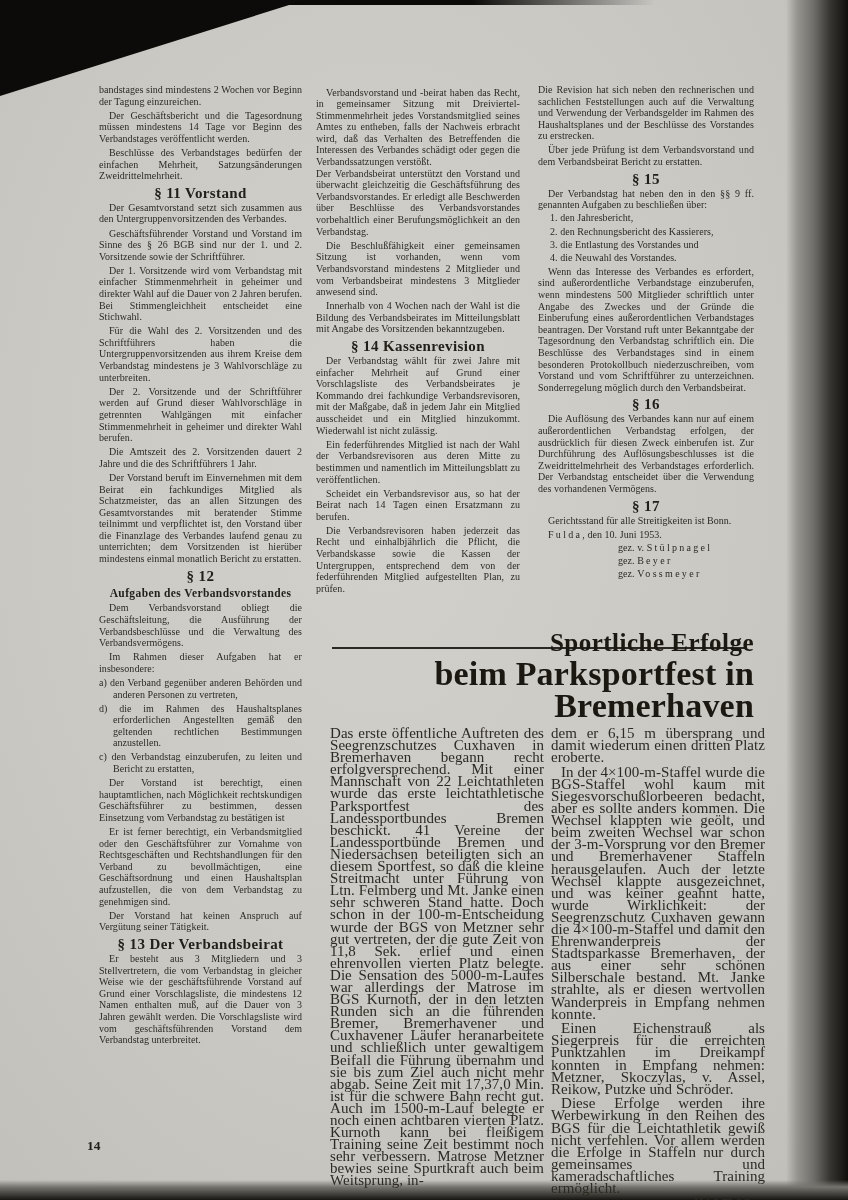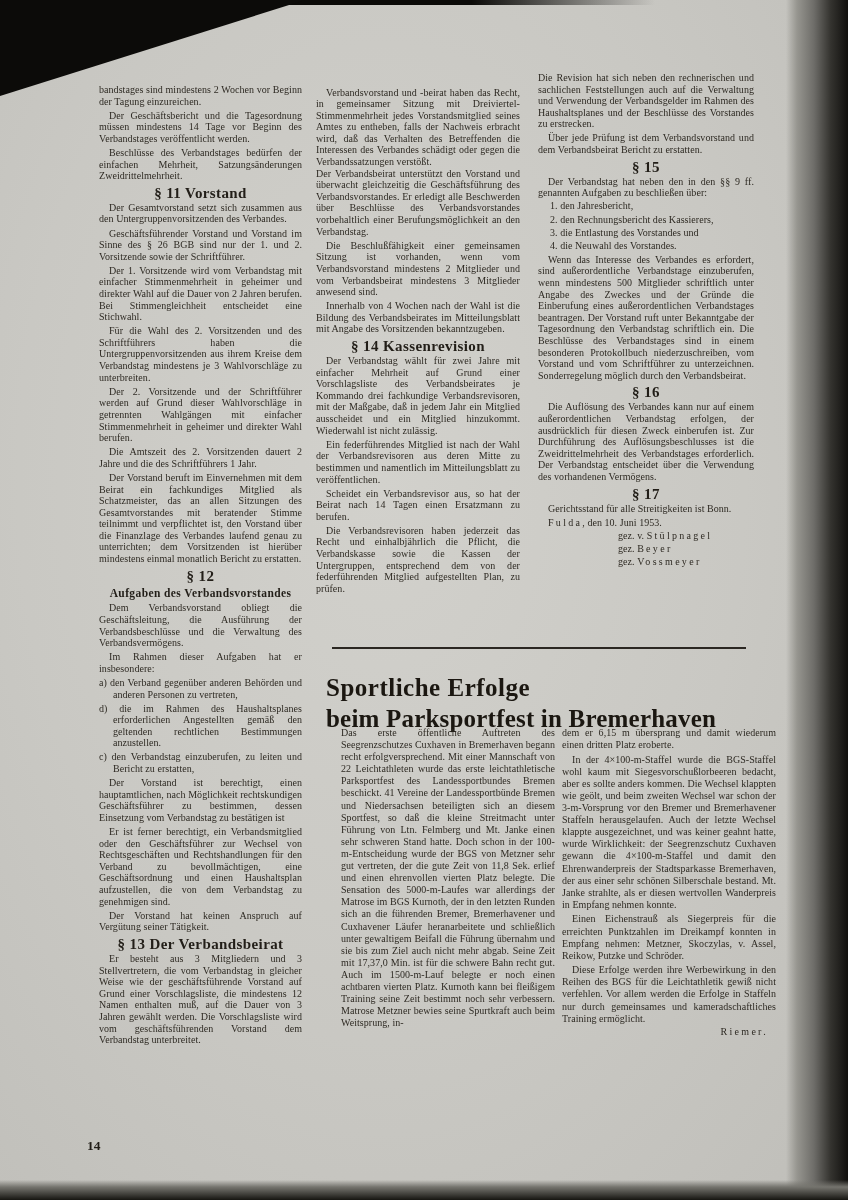--- a/index.html
+++ b/index.html
@@ -24,29 +24,29 @@
   .hd{margin-top:6px !important;margin-bottom:2px !important;text-align:center;
       font-weight:bold;font-size:15px;letter-spacing:.4px;color:#221e18;text-indent:0;}
   .hd.big{font-size:11.5px;}
   .li{margin-top:2.5px !important;padding-left:14px;text-indent:-14px;}
   .ln{margin-top:1.5px !important;padding-left:12px;text-indent:0;}
   .sig{margin-top:1.5px !important;padding-left:80px;text-indent:0;}
   .sp{letter-spacing:2.3px;}
   .by{margin-top:1px !important;text-align:right;padding-right:8px;}
   #col1{left:99px;top:84px;width:203px;}
   #col2{left:316px;top:84px;width:204px;}
-  #col3{left:538px;top:72px;width:216px;}
-  .article-col{font-size:10px;line-height:12.1px;margin-left:11px;}
+  #col3{left:538px;top:84px;width:216px;}
+  .article-col{font-size:15px;line-height:12.1px;}
   #art1{left:330px;top:727px;width:214px;}
   #art2{left:551px;top:727px;width:214px;}
   .rule{position:absolute;left:332px;top:647px;width:414px;height:2px;background:#2b2722;}
-  .headline{position:absolute;left:326px;top:673px;width:428px;text-align:left;
+  .headline{position:absolute;left:326px;top:628px;width:428px;text-align:right;
         font-weight:bold;color:#1b1711;}
   .headline .l1{font-size:25px;line-height:30px;letter-spacing:.5px;}
-  .headline .l2{font-size:25px;line-height:32px;letter-spacing:.2px;}
+  .headline .l2{font-size:34px;line-height:32px;letter-spacing:.2px;}
   .pagenum{position:absolute;left:87px;top:1138px;font-size:13.5px;font-weight:bold;color:#211d17;}
 </style>
 </head>
 <body>
 
 <div class="page">
   <div class="edge-right"></div>
   <div class="edge-bottom"></div>
   <div class="edge-top"></div>
   <div class="corner-wedge"></div>
@@ -64,21 +64,21 @@
       <p class="para">Die Amtszeit des 2. Vorsitzenden dauert 2 Jahre und die des Schriftführers 1 Jahr.</p>
       <p class="para">Der Vorstand beruft im Einvernehmen mit dem Beirat ein fachkundiges Mitglied als Schatzmeister, das an allen Sitzungen des Gesamtvorstandes mit beratender Stimme teilnimmt und verpflichtet ist, den Vorstand über die Finanzlage des Verbandes laufend genau zu unterrichten; dem Vorsitzenden ist hierüber mindestens einmal monatlich Bericht zu erstatten.</p>
       <p class="hd">§ 12</p>
       <p class="hd big">Aufgaben des Verbandsvorstandes</p>
       <p class="para">Dem Verbandsvorstand obliegt die Geschäftsleitung, die Ausführung der Verbandsbeschlüsse und die Verwaltung des Verbandsvermögens.</p>
       <p class="para">Im Rahmen dieser Aufgaben hat er insbesondere:</p>
       <p class="li">a) den Verband gegenüber anderen Behörden und anderen Personen zu vertreten,</p>
       <p class="li">d) die im Rahmen des Haushaltsplanes erforderlichen Angestellten gemäß den geltenden rechtlichen Bestimmungen anzustellen.</p>
       <p class="li">c) den Verbandstag einzuberufen, zu leiten und Bericht zu erstatten,</p>
       <p class="para">Der Vorstand ist berechtigt, einen hauptamtlichen, nach Möglichkeit rechtskundigen Geschäftsführer zu bestimmen, dessen Einsetzung vom Verbandstag zu bestätigen ist</p>
-      <p class="para">Er ist ferner berechtigt, ein Verbandsmitglied oder den Geschäftsführer zur Wechsel von Rechtsgeschäften und Rechtshandlungen für den Verband zu bevollmächtigen, eine Geschäftsordnung und einen Haushaltsplan aufzustellen, die von dem Verbandstag zu genehmigen sind.</p>
+      <p class="para">Er ist ferner berechtigt, ein Verbandsmitglied oder den Geschäftsführer zur Vornahme von Rechtsgeschäften und Rechtshandlungen für den Verband zu bevollmächtigen, eine Geschäftsordnung und einen Haushaltsplan aufzustellen, die von dem Verbandstag zu genehmigen sind.</p>
       <p class="para">Der Vorstand hat keinen Anspruch auf Vergütung seiner Tätigkeit.</p>
       <p class="hd">§ 13 Der Verbandsbeirat</p>
       <p class="para">Er besteht aus 3 Mitgliedern und 3 Stellvertretern, die vom Verbandstag in gleicher Weise wie der geschäftsführende Vorstand auf Grund einer Vorschlagsliste, die mindestens 12 Namen enthalten muß, auf die Dauer von 3 Jahren gewählt werden. Die Vorschlagsliste wird vom geschäftsführenden Vorstand dem Verbandstag unterbreitet.</p>
     </div>
   <div class="col" id="col2">
       <p class="para">Verbandsvorstand und -beirat haben das Recht, in gemeinsamer Sitzung mit Dreiviertel-Stimmenmehrheit jedes Vorstandsmitglied seines Amtes zu entheben, falls der Nachweis erbracht wird, daß das Verhalten des Betreffenden die Interessen des Verbandes schädigt oder gegen die Verbandssatzungen verstößt.</p>
       <p class="para cont">Der Verbandsbeirat unterstützt den Vorstand und überwacht gleichzeitig die Geschäftsführung des Verbandsvorstandes. Er erledigt alle Beschwerden über Beschlüsse des Verbandsvorstandes vorbehaltlich einer Berufungsmöglichkeit an den Verbandstag.</p>
       <p class="para">Die Beschlußfähigkeit einer gemeinsamen Sitzung ist vorhanden, wenn vom Verbandsvorstand mindestens 2 Mitglieder und vom Verbandsbeirat mindestens 3 Mitglieder anwesend sind.</p>
       <p class="para">Innerhalb von 4 Wochen nach der Wahl ist die Bildung des Verbandsbeirates im Mitteilungsblatt mit Angabe des Vorsitzenden bekanntzugeben.</p>
       <p class="hd">§ 14 Kassenrevision</p>

